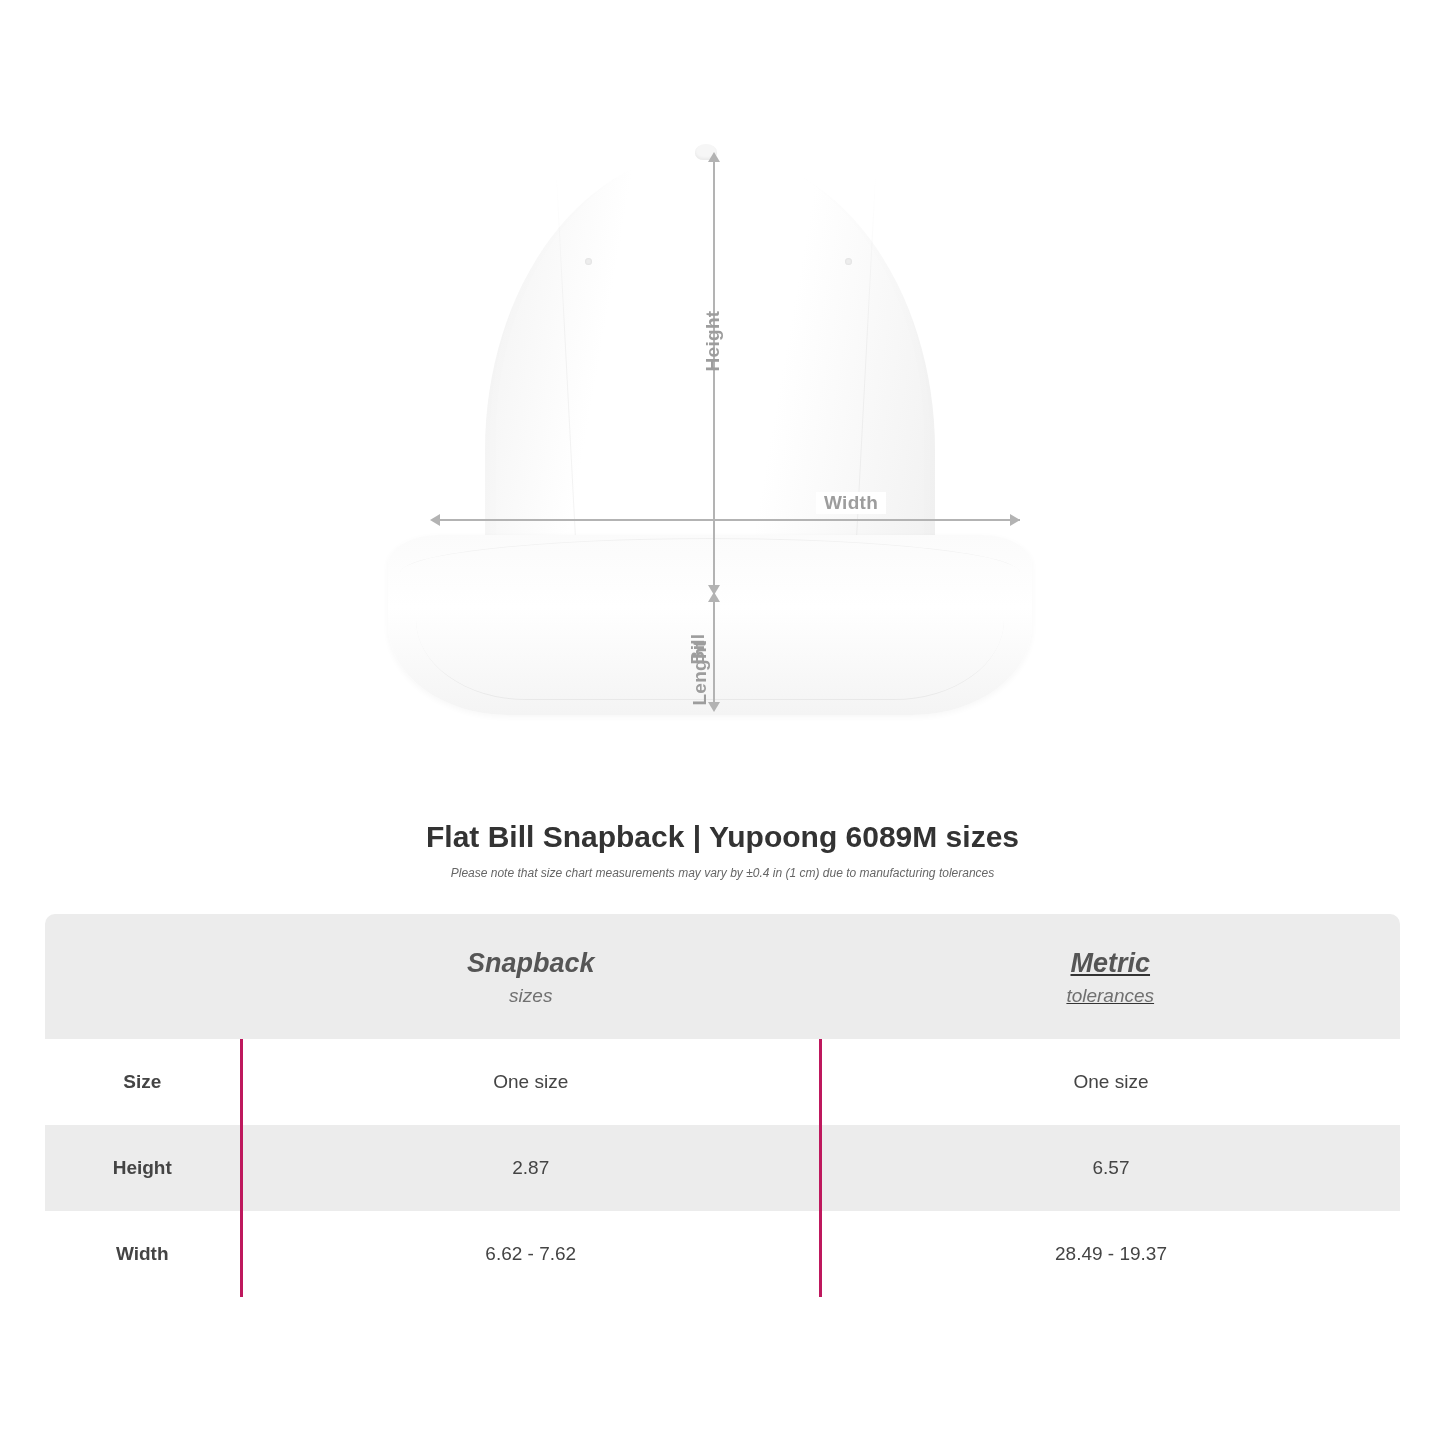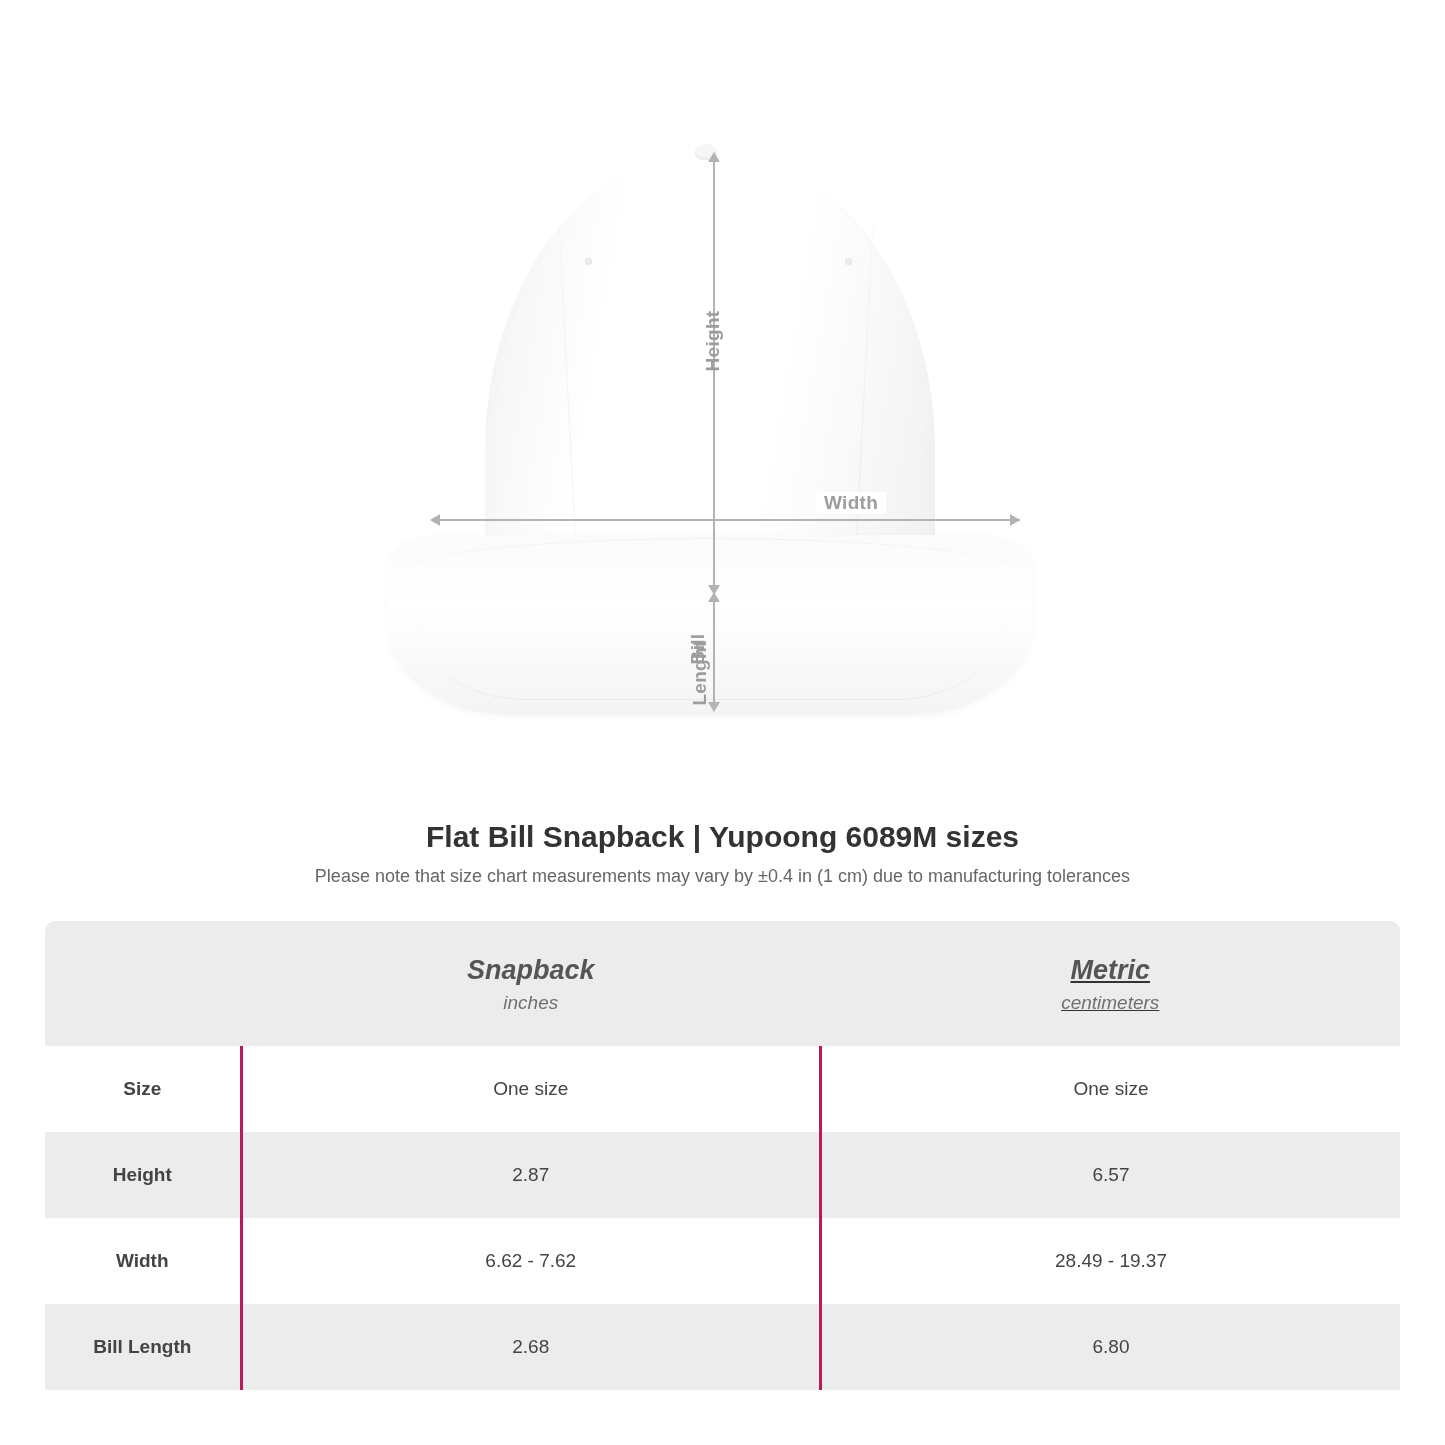--- a/index.html
+++ b/index.html
@@ -162,21 +162,22 @@
   }
   .chart-title {
     text-align: center;
     font-size: 30px;
     font-weight: bold;
     color: #333333;
     margin: 0 0 12px 0;
   }
   .chart-note {
     text-align: center;
-    font-size: 18px;
+    font-size: 12px;
+    font-style: italic;
     color: #666666;
     margin: 0 0 34px 0;
   }
 
   table.size-chart {
     width: 1355px;
     margin: 0 auto;
     border-collapse: collapse;
     table-layout: fixed;
   }
@@ -268,45 +269,40 @@
 
   <h1 class="chart-title">Flat Bill Snapback | Yupoong 6089M sizes</h1>
   <p class="chart-note">Please note that size chart measurements may vary by ±0.4 in (1 cm) due to manufacturing tolerances</p>
 
   <table class="size-chart">
     <thead>
       <tr>
         <th class="corner"></th>
         <th class="unit-head">
           <span class="unit-name">Snapback</span>
-          <span class="unit-sub">inches</span>
+          <span class="unit-sub">sizes</span>
         </th>
         <th class="unit-head">
           <span class="unit-name">Metric</span>
-          <span class="unit-sub">centimeters</span>
+          <span class="unit-sub">tolerances</span>
         </th>
       </tr>
     </thead>
     <tbody>
       <tr>
         <td class="row-label">Size</td>
         <td>One size</td>
         <td>One size</td>
       </tr>
       <tr class="striped">
         <td class="row-label">Height</td>
         <td>2.87</td>
         <td>6.57</td>
       </tr>
       <tr>
         <td class="row-label">Width</td>
         <td>6.62 - 7.62</td>
         <td>28.49 - 19.37</td>
       </tr>
-      <tr class="striped">
-        <td class="row-label">Bill Length</td>
-        <td>2.68</td>
-        <td>6.80</td>
-      </tr>
     </tbody>
   </table>
 
 </div>
 
 </body></html>

